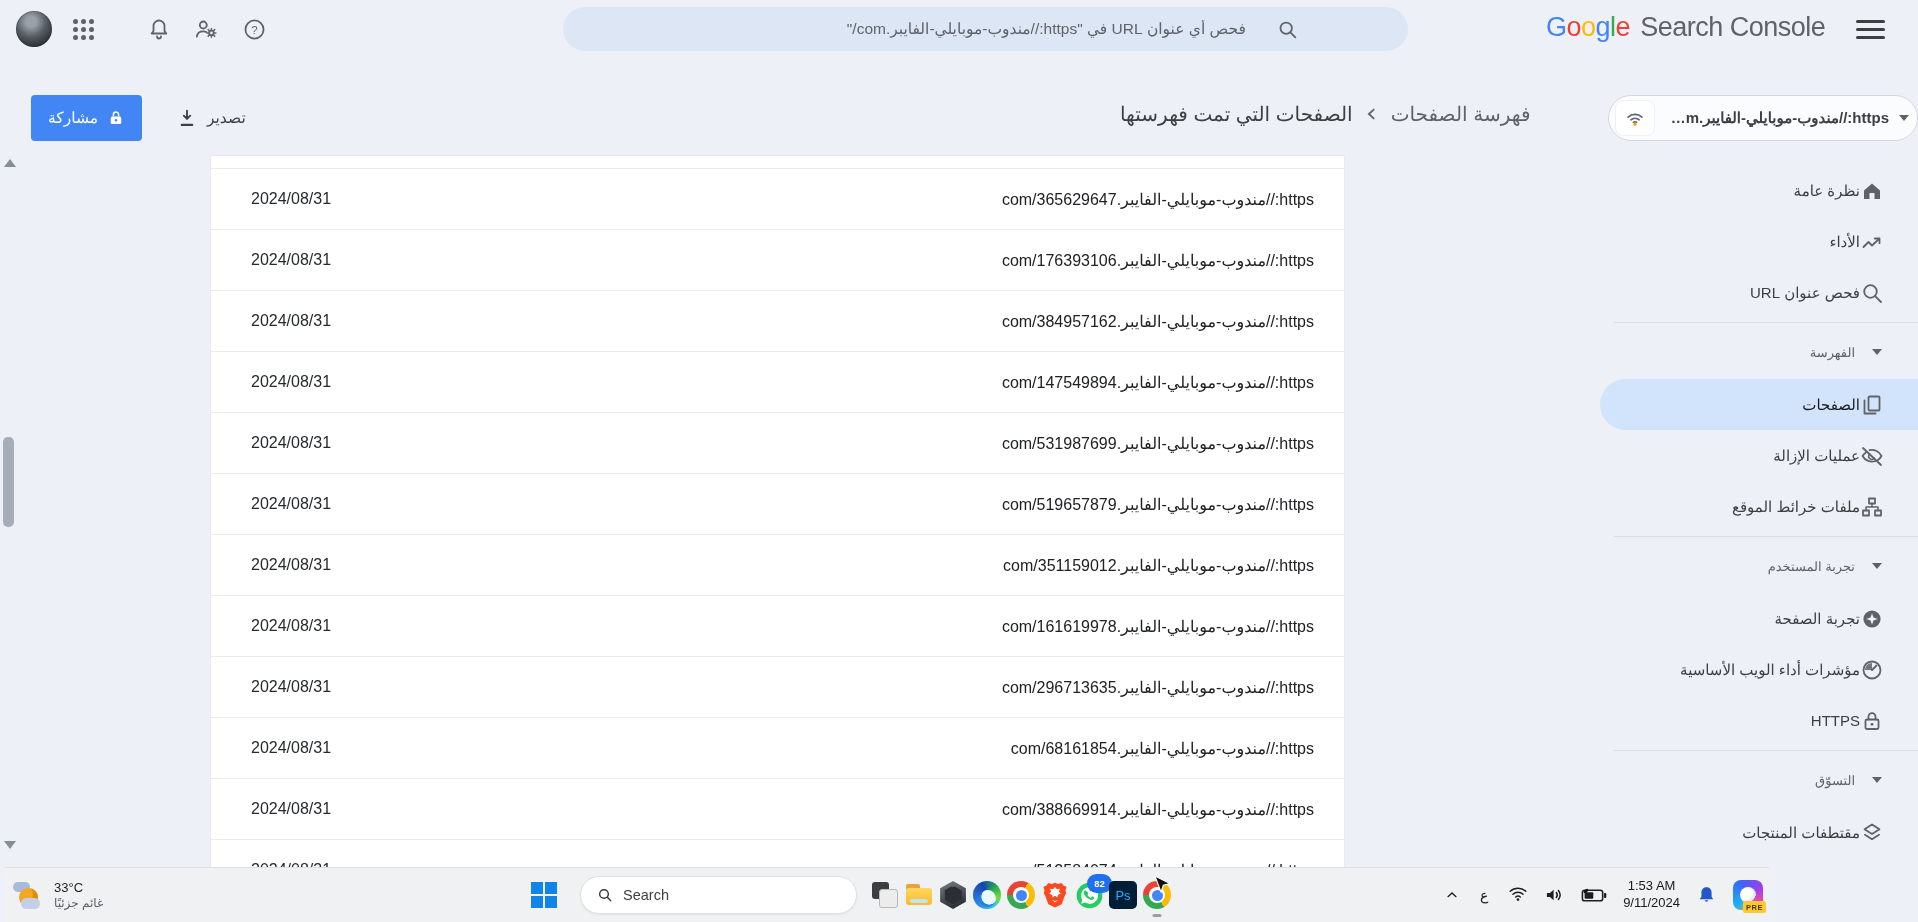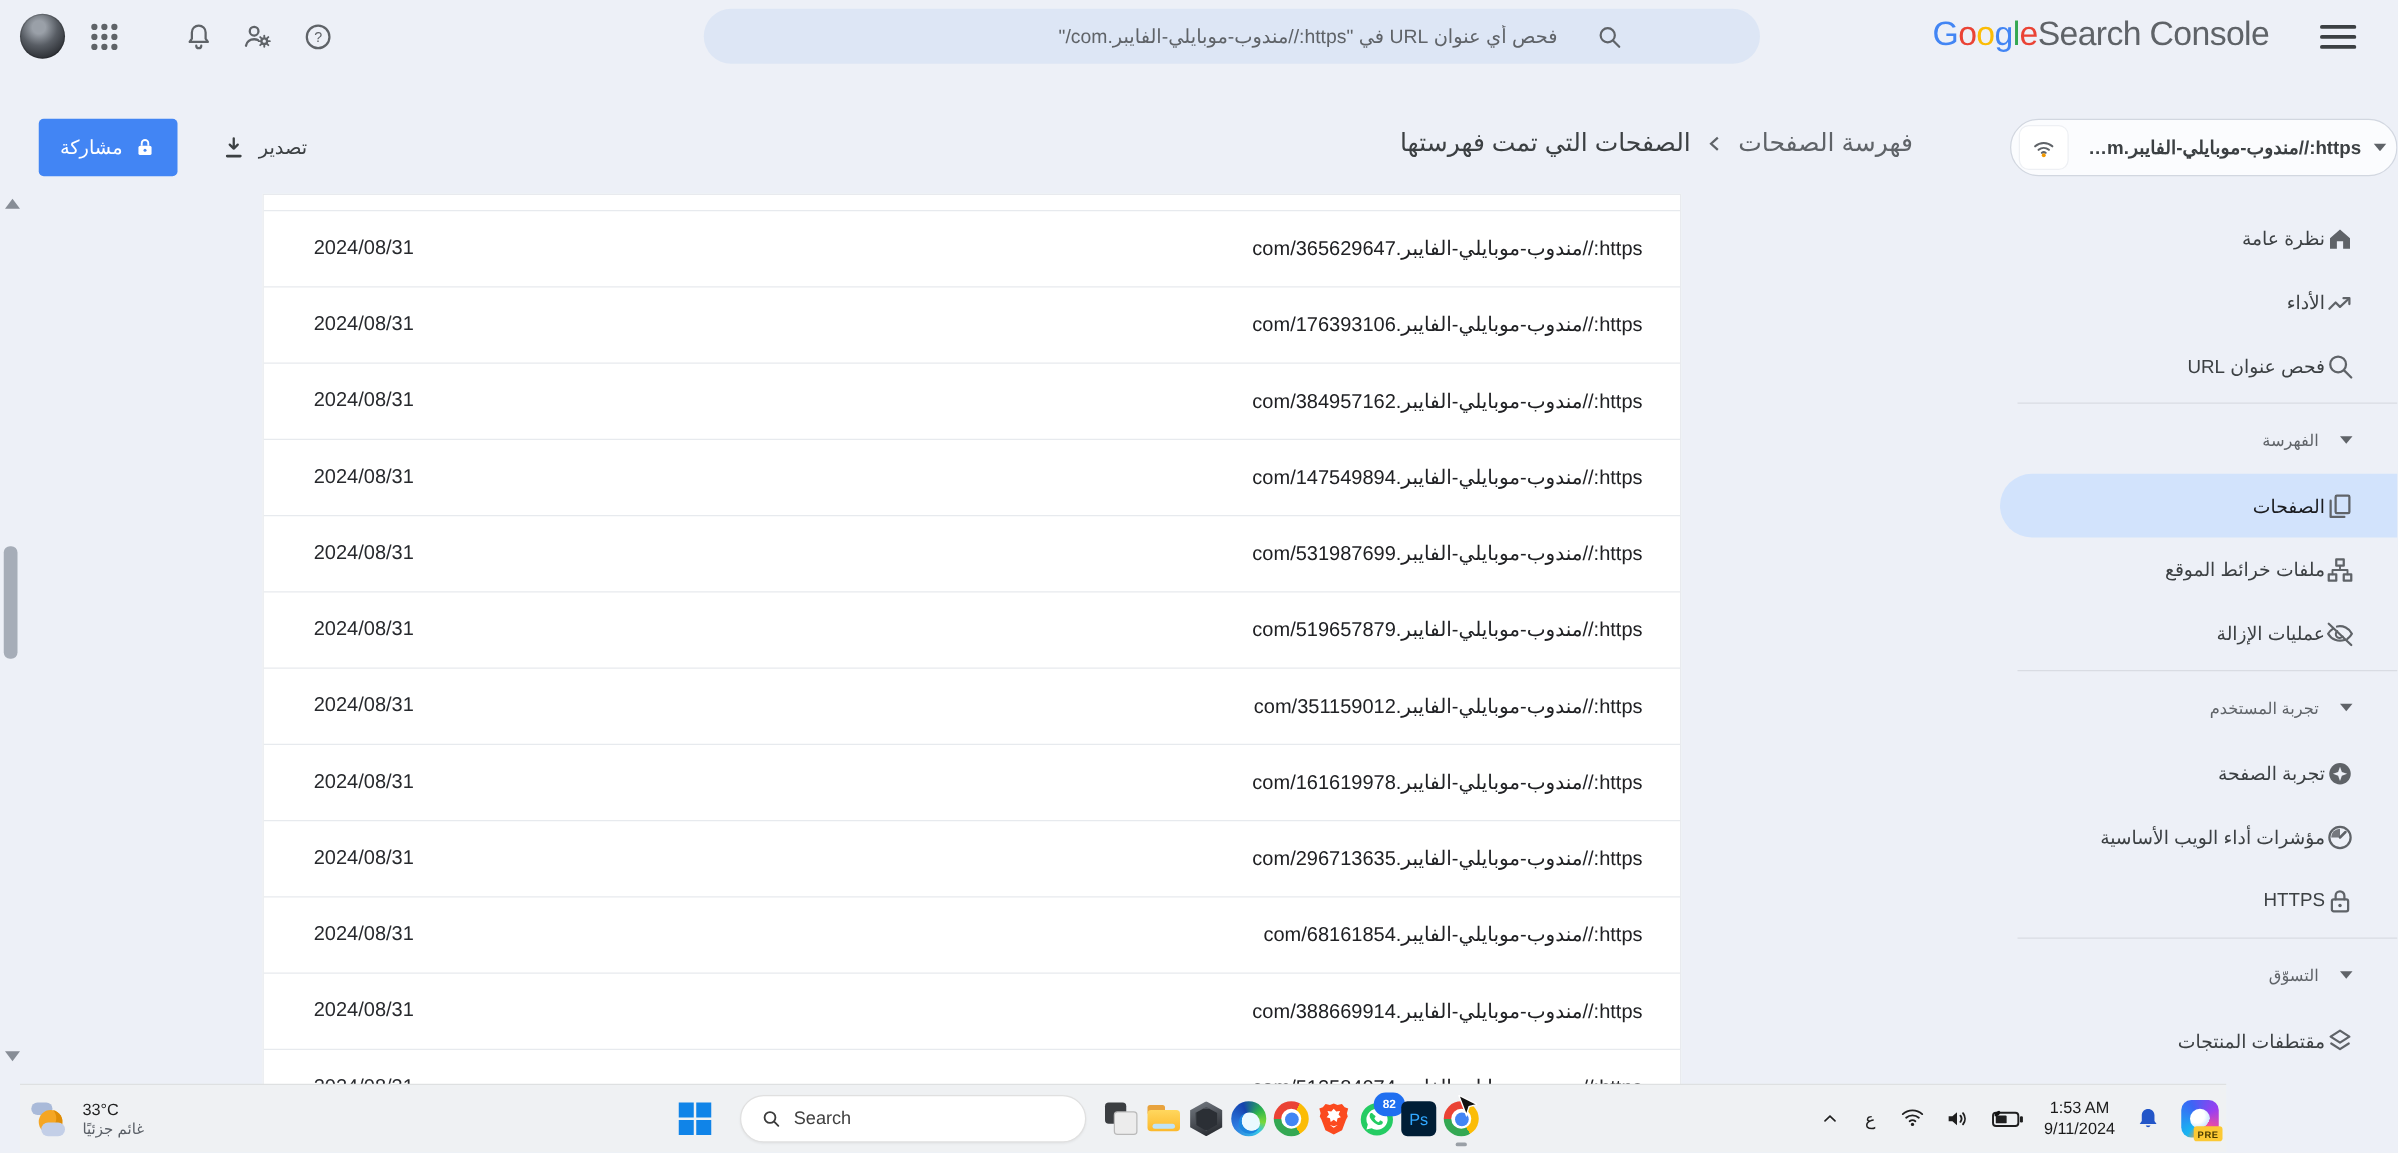--- a/index.html
+++ b/index.html
@@ -15,21 +15,21 @@
   .avatar{position:absolute;left:16px;top:11px;width:36px;height:36px;border-radius:50%;
     background:radial-gradient(circle at 42% 30%,#9aa0a8 0 16%,#585d64 45%,#2c2f34 78%,#1d1f23);
     box-shadow:inset 0 0 0 1px rgba(0,0,0,.15);cursor:pointer}
   .apps-grid{position:absolute;left:73px;top:19px;display:grid;grid-template-columns:repeat(3,5px);grid-template-rows:repeat(3,5px);gap:3px;cursor:pointer}
   .apps-grid i{width:5px;height:5px;border-radius:50%;background:#5f6368}
   .hbtn{position:absolute;cursor:pointer}
   .hsearch{position:absolute;left:563px;top:7px;width:845px;height:44px;border-radius:24px;
     background:#dde6f5;display:flex;direction:rtl;align-items:center;gap:31px;
     padding:0 110px 0 24px;box-sizing:border-box;color:#5f6368;font-size:15.5px;cursor:text}
   .hsearch .ph{white-space:nowrap;overflow:hidden}
-  .logo{position:absolute;left:1546px;top:12px;font-size:27px;letter-spacing:-.5px;display:flex;align-items:baseline;cursor:pointer}
+  .logo{position:absolute;left:1546px;top:12px;font-size:27px;letter-spacing:-.5px;display:flex;align-items:baseline;gap:10px;cursor:pointer}
   .logo .g span{font-weight:500}
   .logo .prod{color:#5f6368;font-weight:400}
   .hamburger{position:absolute;left:1856px;top:20px;width:29px;cursor:pointer}
   .hamburger i{display:block;height:2.6px;background:#3c4043;border-radius:2px;margin-bottom:5.4px}
 
   
   .share-btn{position:absolute;left:31px;top:95px;height:46px;min-width:111px;background:#4285f4;border-radius:4px;
     display:flex;direction:rtl;align-items:center;justify-content:center;gap:9px;padding:0 14px;box-sizing:border-box;
     color:#fff;font-size:15.5px;cursor:pointer;border:none}
   .export-btn{position:absolute;left:176px;top:95px;height:46px;display:flex;direction:rtl;align-items:center;gap:9px;
@@ -65,21 +65,21 @@
   .nav{margin-top:24px}
   .s-item{height:51px;display:flex;direction:rtl;align-items:center;padding:0 34px 0 10px;cursor:pointer;
     font-size:15px;color:#3c4043}
   .s-item .icn{width:24px;height:24px;flex:0 0 auto;display:flex;align-items:center;justify-content:center}
   .s-item.sel{background:#d2e3fc;border-radius:26px 0 0 26px;color:#1b1c1f;font-weight:500}
   .s-header{height:54px;display:flex;direction:rtl;align-items:center;gap:17px;padding:0 36px 0 10px;cursor:pointer;
     font-size:13px;color:#5f6368}
   .s-div{border-top:1px solid #d9dce3;margin:4px 0 2px 14px}
 
   
-  .taskbar{position:absolute;left:16px;bottom:0;width:1765px;height:54px;background:#eff1f3;
+  .taskbar{position:absolute;left:4px;bottom:0;width:1765px;height:54px;background:#eff1f3;
     border-top:1px solid rgba(0,0,0,.07);z-index:40}
   .weather{position:absolute;left:8px;top:0;height:54px;display:flex;align-items:center;gap:8px;cursor:pointer}
   .wx{position:relative;width:34px;height:32px}
   .wx-moon{position:absolute;left:7px;top:9px;width:19px;height:19px;border-radius:50%;
     background:#f5a623;box-shadow:inset -5px -3px 0 #df8d07}
   .wx-c1{position:absolute;left:1px;top:3px;width:17px;height:10px;border-radius:6px;background:#a9bad9}
   .wx-c2{position:absolute;left:9px;top:19px;width:19px;height:11px;border-radius:7px;background:#c3cfe7}
   .wtemp{font-size:13px;color:#1f1f1f;line-height:1.25}
   .wcond{font-size:12px;color:#5a5f66;direction:rtl}
   .start{position:absolute;left:527px;top:14px;width:26px;height:26px;display:grid;
@@ -320,37 +320,37 @@
           <svg width="24" height="24" viewBox="0 0 24 24" fill="none" stroke="#5f6368" stroke-width="1.8" stroke-linecap="round" stroke-linejoin="round">
             <rect x="8.5" y="3.5" width="11" height="14" rx="1"></rect>
             <path d="M4.5 7.5v13h11"></path>
           </svg>
         </span>
         <span>الصفحات</span>
       </div>
       <div class="s-item">
         <span class="icn">
           <svg width="24" height="24" viewBox="0 0 24 24" fill="none" stroke="#5f6368" stroke-width="1.8" stroke-linecap="round" stroke-linejoin="round">
+            <path d="M3 4l18 17"></path>
+            <path d="M9.6 6.2A10.8 10.8 0 0121.5 12a12.4 12.4 0 01-3.6 4.1M6.5 7.9A12 12 0 002.5 12a10.9 10.9 0 0013 5"></path>
+            <path d="M9.8 9.9a3.1 3.1 0 104.4 4.3" stroke-width="1.6"></path>
+          </svg>
+        </span>
+        <span>عمليات الإزالة</span>
+      </div>
+      <div class="s-item">
+        <span class="icn">
+          <svg width="24" height="24" viewBox="0 0 24 24" fill="none" stroke="#5f6368" stroke-width="1.8" stroke-linecap="round" stroke-linejoin="round">
             <rect x="9" y="3.5" width="6" height="5"></rect>
             <rect x="3" y="15.5" width="6" height="5"></rect>
             <rect x="15" y="15.5" width="6" height="5"></rect>
             <path d="M12 8.5v3.5M6 15.5v-3.5h12v3.5" stroke-width="1.5"></path>
           </svg>
         </span>
         <span>ملفات خرائط الموقع</span>
-      </div>
-      <div class="s-item">
-        <span class="icn">
-          <svg width="24" height="24" viewBox="0 0 24 24" fill="none" stroke="#5f6368" stroke-width="1.8" stroke-linecap="round" stroke-linejoin="round">
-            <path d="M3 4l18 17"></path>
-            <path d="M9.6 6.2A10.8 10.8 0 0121.5 12a12.4 12.4 0 01-3.6 4.1M6.5 7.9A12 12 0 002.5 12a10.9 10.9 0 0013 5"></path>
-            <path d="M9.8 9.9a3.1 3.1 0 104.4 4.3" stroke-width="1.6"></path>
-          </svg>
-        </span>
-        <span>عمليات الإزالة</span>
       </div>
       <div class="s-div"></div>
       <div class="s-header">
         <span class="caret"></span>
         <span>تجربة المستخدم</span>
       </div>
       <div class="s-item">
         <span class="icn">
           <svg width="24" height="24" viewBox="0 0 24 24" fill="none" stroke="#5f6368" stroke-width="1.8" stroke-linecap="round" stroke-linejoin="round">
             <circle cx="12" cy="12" r="8.6" fill="#5f6368" stroke="none"></circle>

